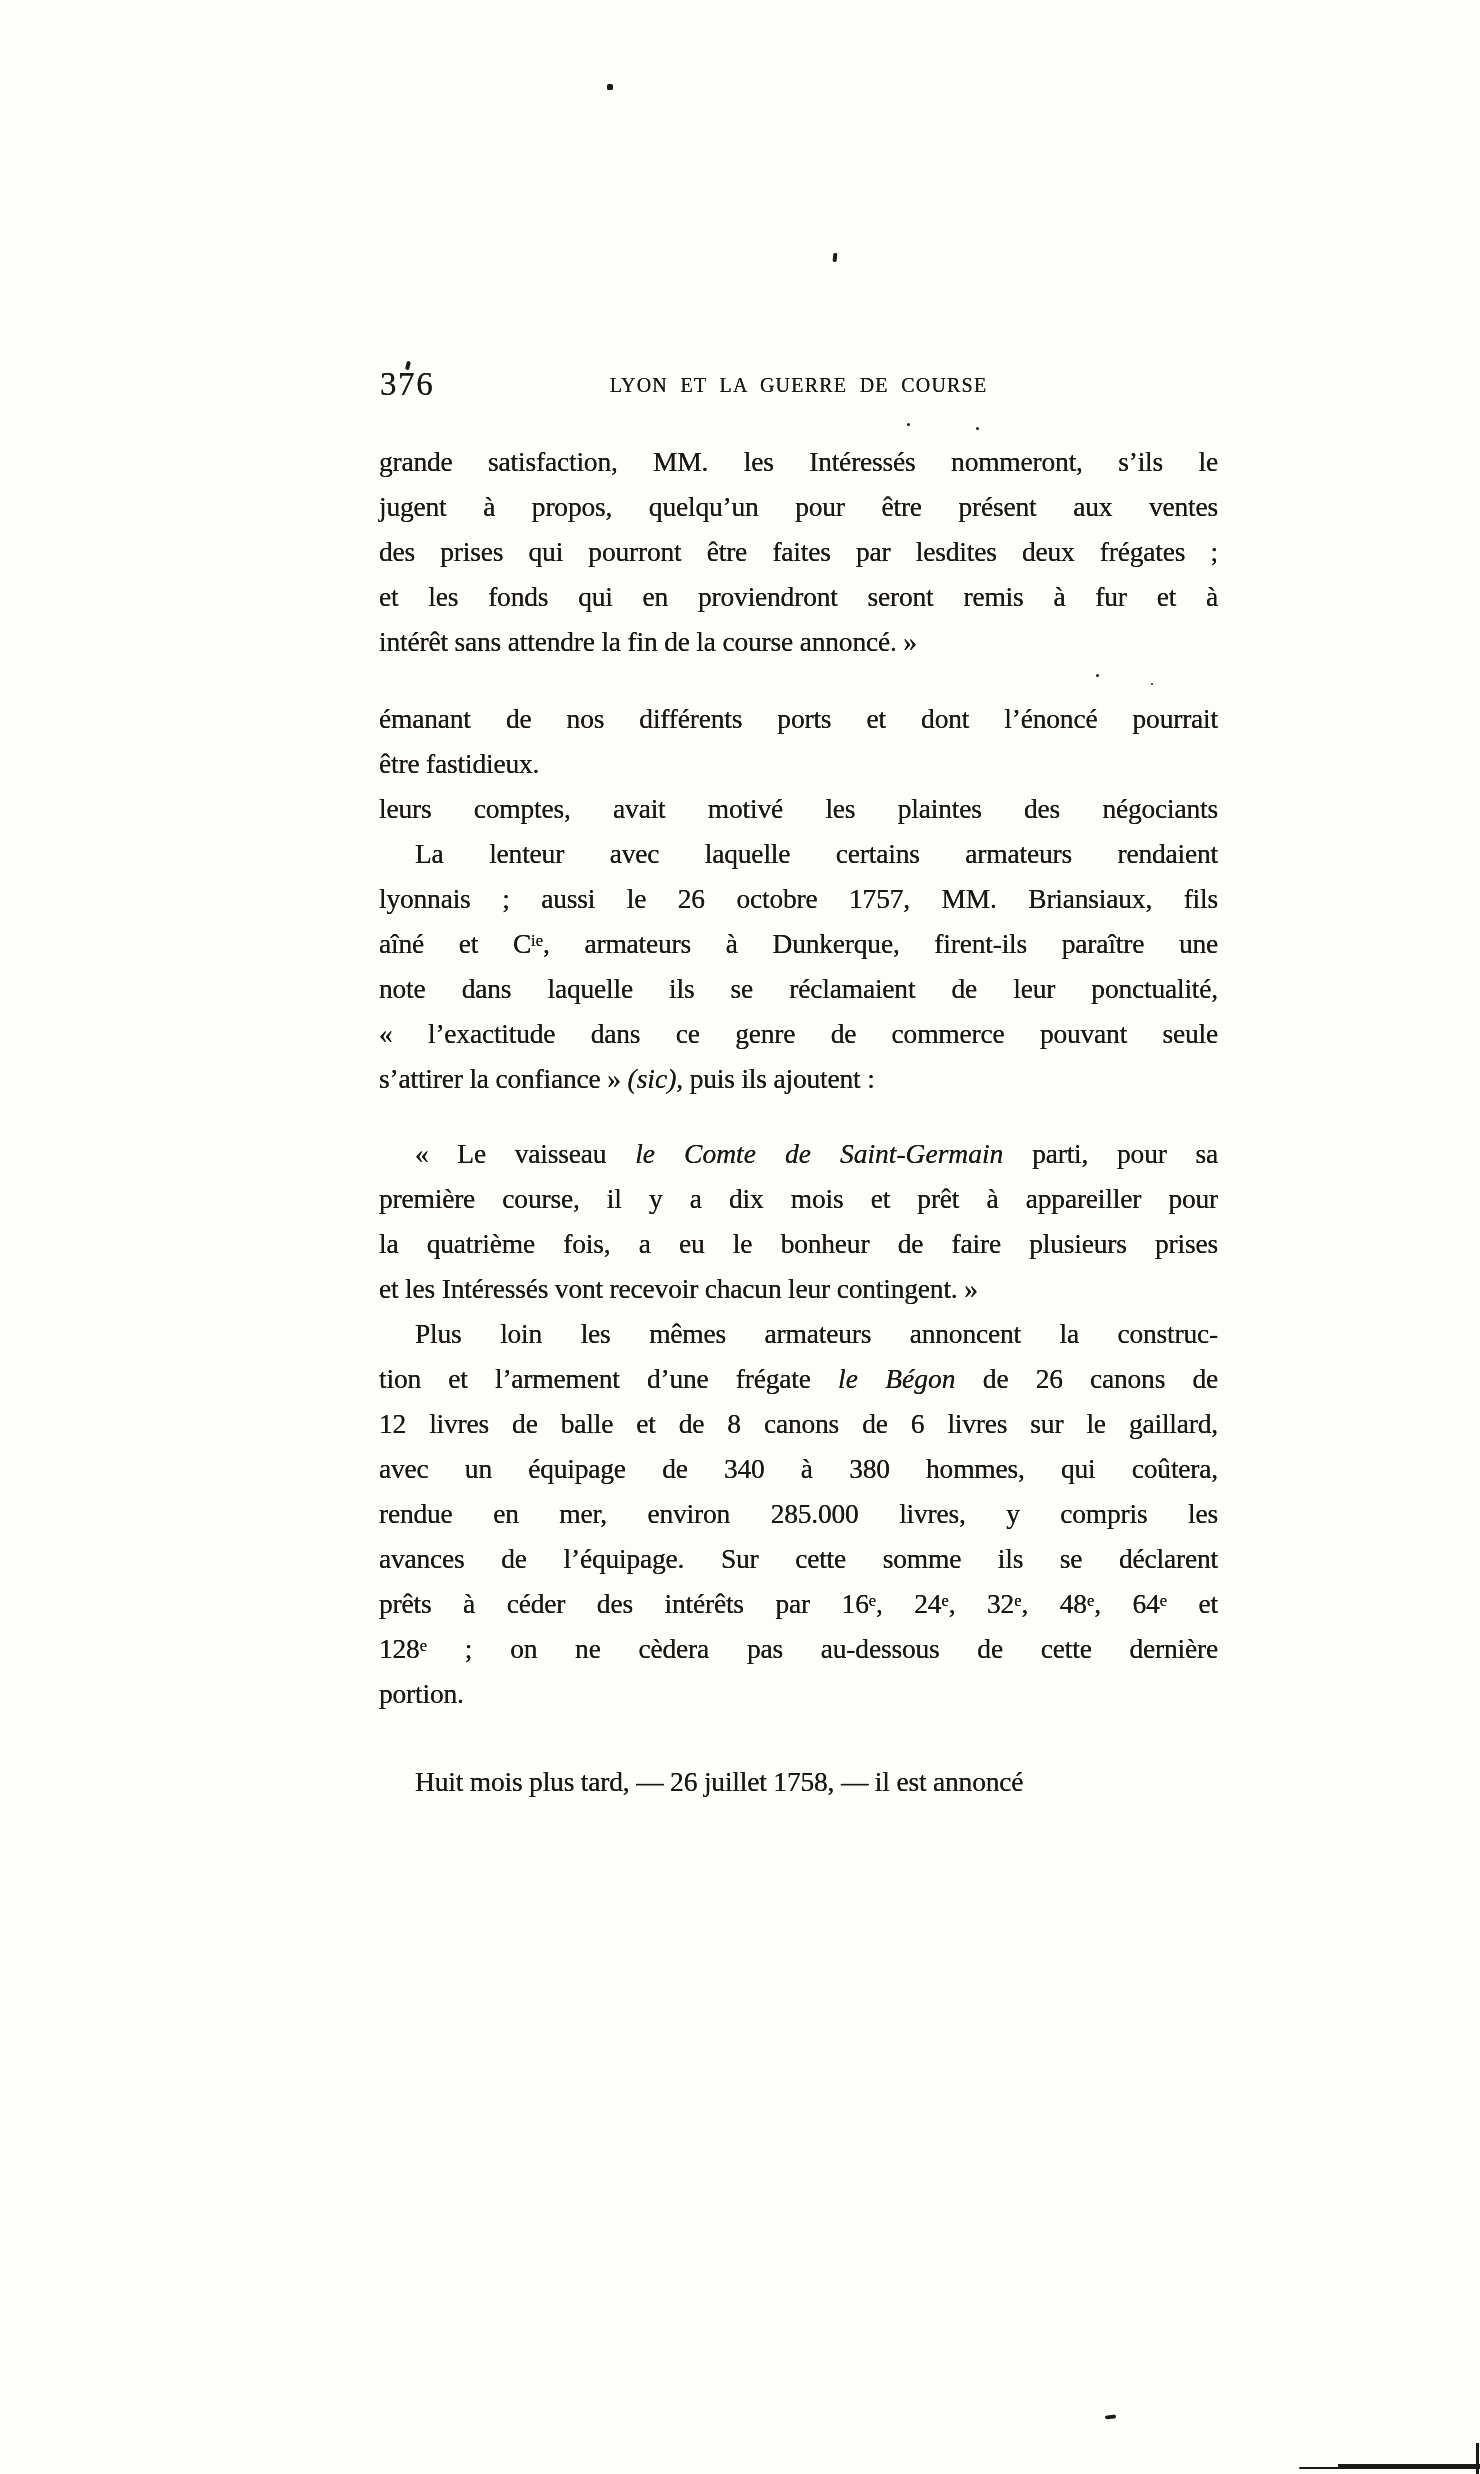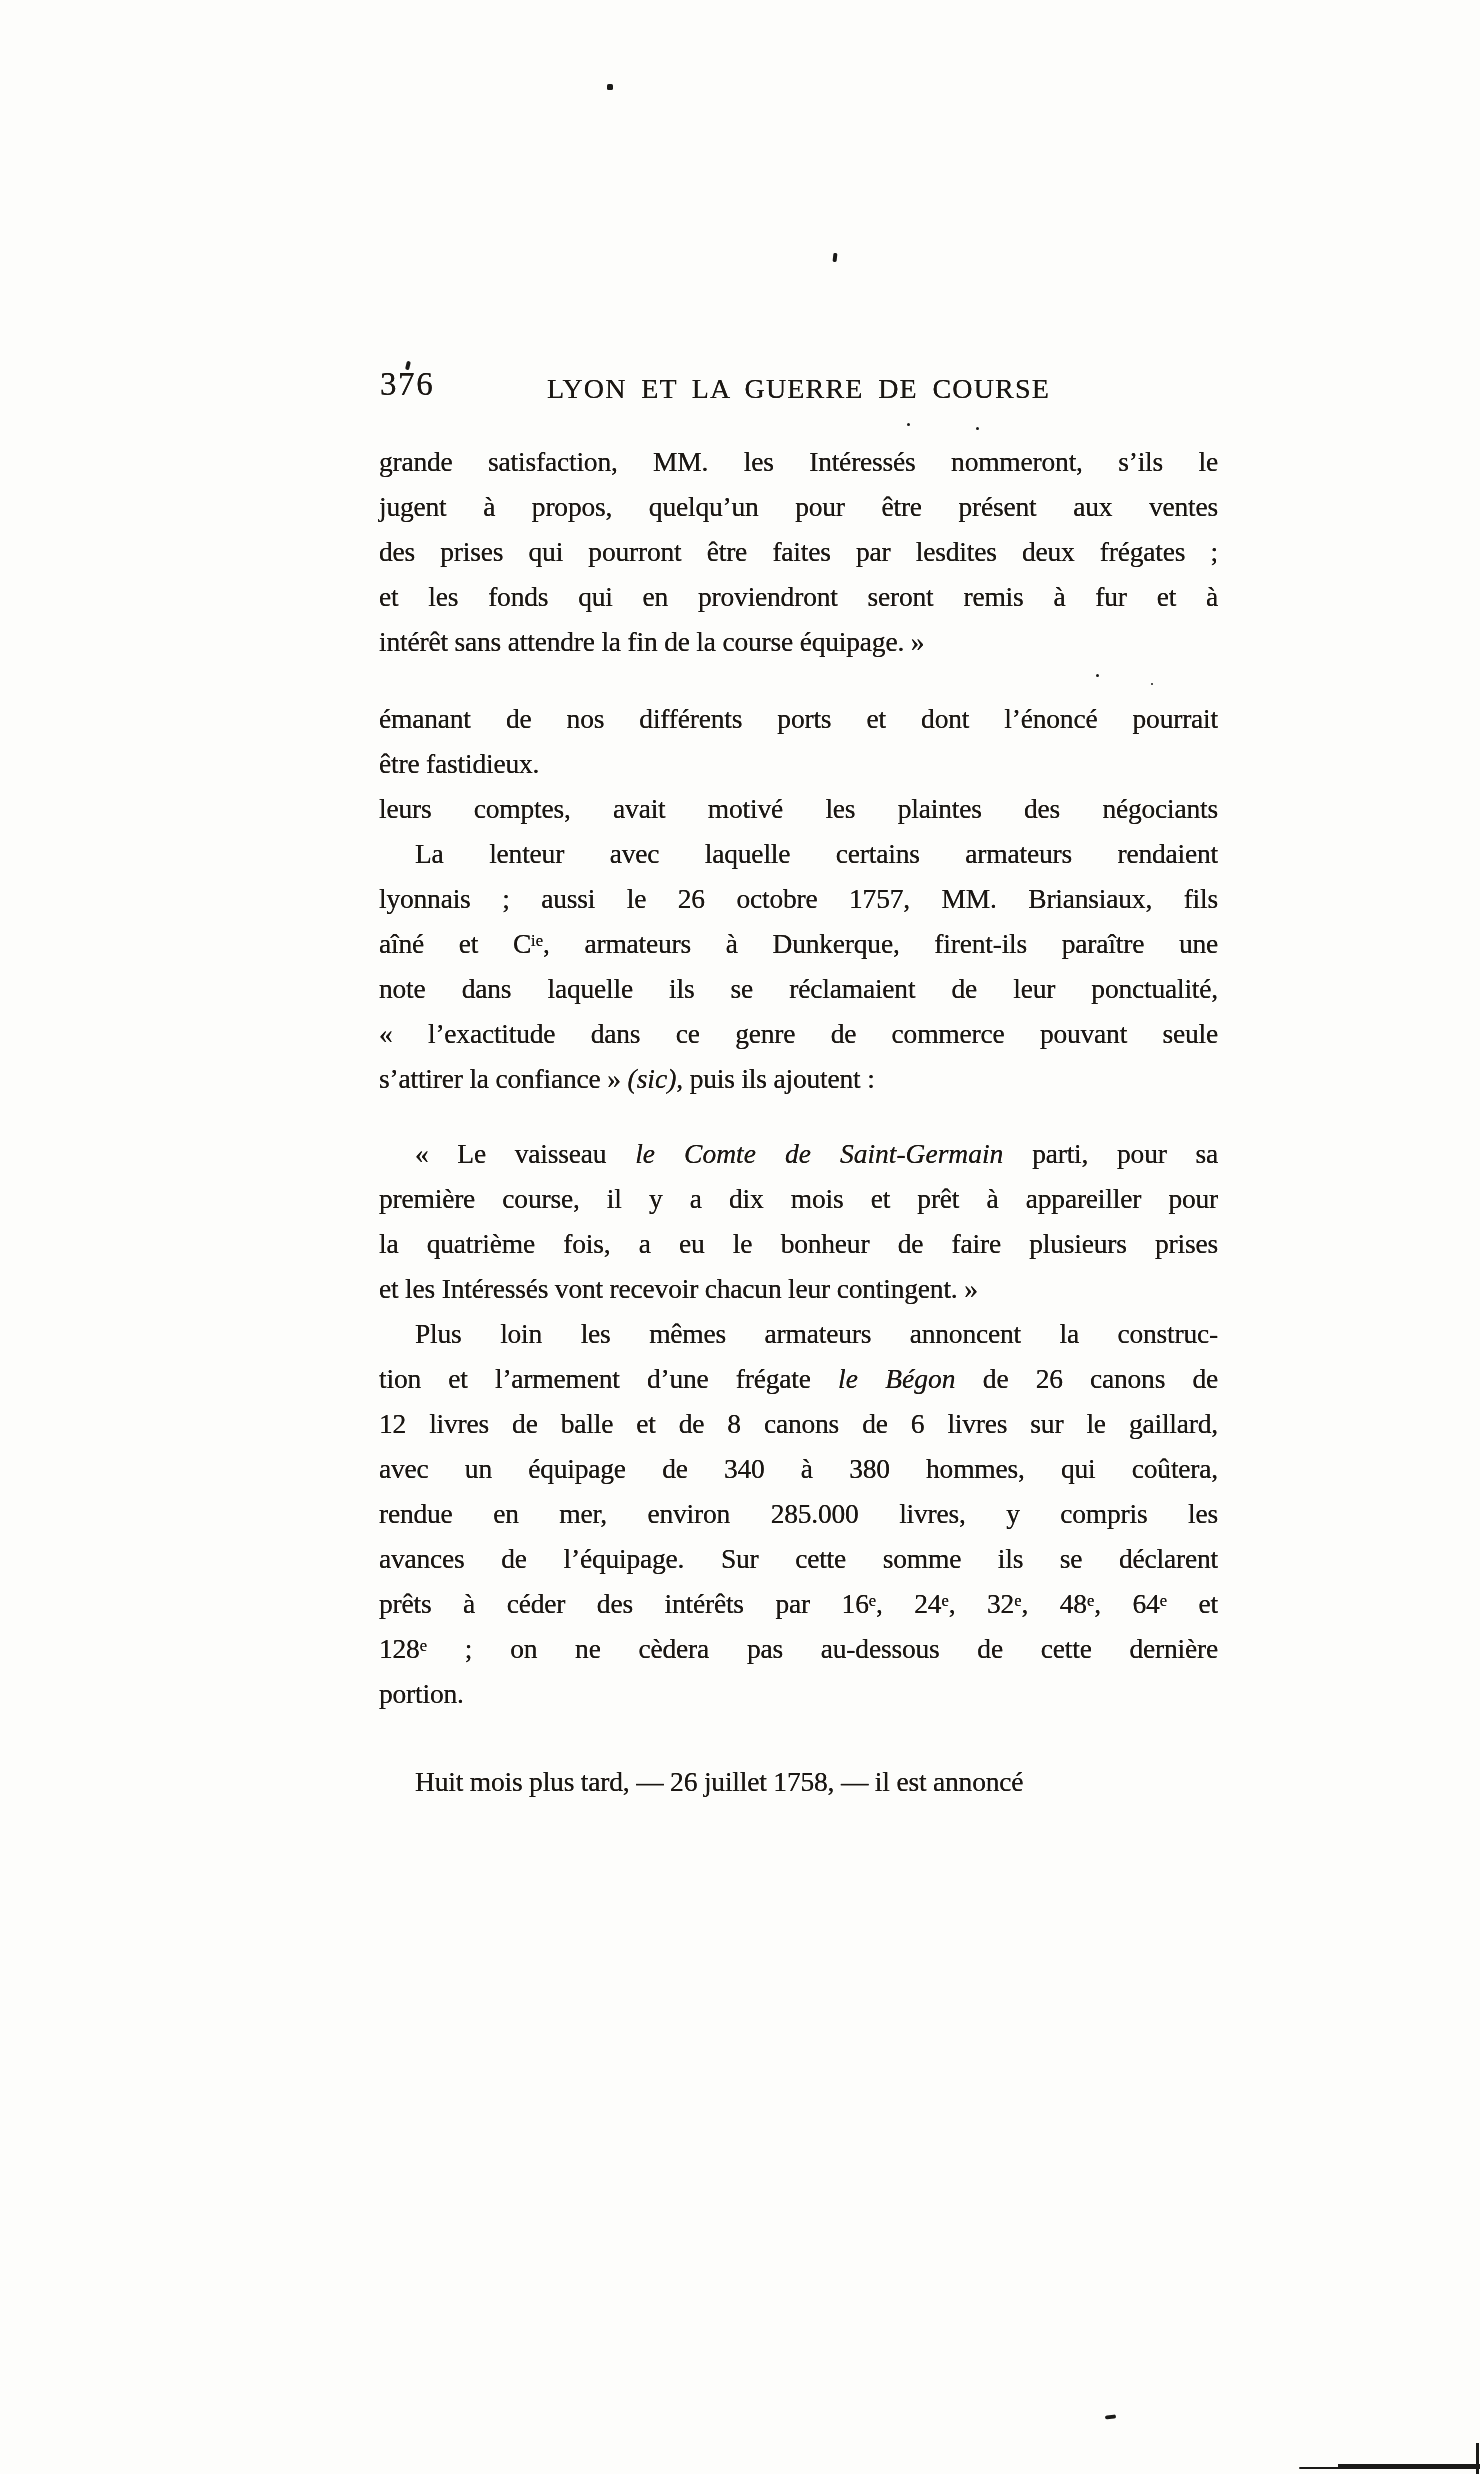--- a/index.html
+++ b/index.html
@@ -19,21 +19,21 @@
   }
   .pagenum{
     position:absolute;left:380px;top:368px;
     font-size:33px;line-height:1;
     letter-spacing:1.6px;
     text-shadow:0 0 0.5px currentColor;
   }
   .running-title{
     position:absolute;left:379px;top:375px;width:839px;
     text-align:center;
-    font-size:28px;line-height:1;
+    font-size:20px;line-height:1;
     letter-spacing:1.2px;word-spacing:6.3px;
     text-shadow:0 0 0.6px currentColor;
     white-space:nowrap;
   }
   .textblock{
     position:absolute;left:379px;top:431px;width:839px;
     font-size:27.5px;line-height:45px;
     letter-spacing:-0.2px;
     text-shadow:0 0 0.4px currentColor;
     margin-top:8px;
@@ -70,21 +70,21 @@
   <div class="pagenum">376</div>
 
   <div class="running-title">LYON ET LA GUERRE DE COURSE</div>
 
   <main class="textblock">
       <div class="para">
         <div class="line"><span>grande satisfaction, MM. les Intéressés nommeront, s’ils le</span></div>
         <div class="line"><span>jugent à propos, quelqu’un pour être présent aux ventes</span></div>
         <div class="line"><span>des prises qui pourront être faites par lesdites deux frégates ;</span></div>
         <div class="line"><span>et les fonds qui en proviendront seront remis à fur et à</span></div>
-        <div class="line last"><span>intérêt sans attendre la fin de la course équipage. »</span></div>
+        <div class="line last"><span>intérêt sans attendre la fin de la course annoncé. »</span></div>
       </div>
       <div class="para" style="margin-top: 31.5px;">
         <div class="line"><span>émanant de nos différents ports et dont l’énoncé pourrait</span></div>
         <div class="line last"><span>être fastidieux.</span></div>
       </div>
       <div class="para">
         <div class="line"><span>leurs comptes, avait motivé les plaintes des négociants</span></div>
         <div class="line first-indent"><span>La lenteur avec laquelle certains armateurs rendaient</span></div>
         <div class="line"><span>lyonnais ; aussi le 26 octobre 1757, MM. Briansiaux, fils</span></div>
         <div class="line"><span>aîné et C</span><sup>ie</sup><span>, armateurs à Dunkerque, firent-ils paraître une</span></div>

